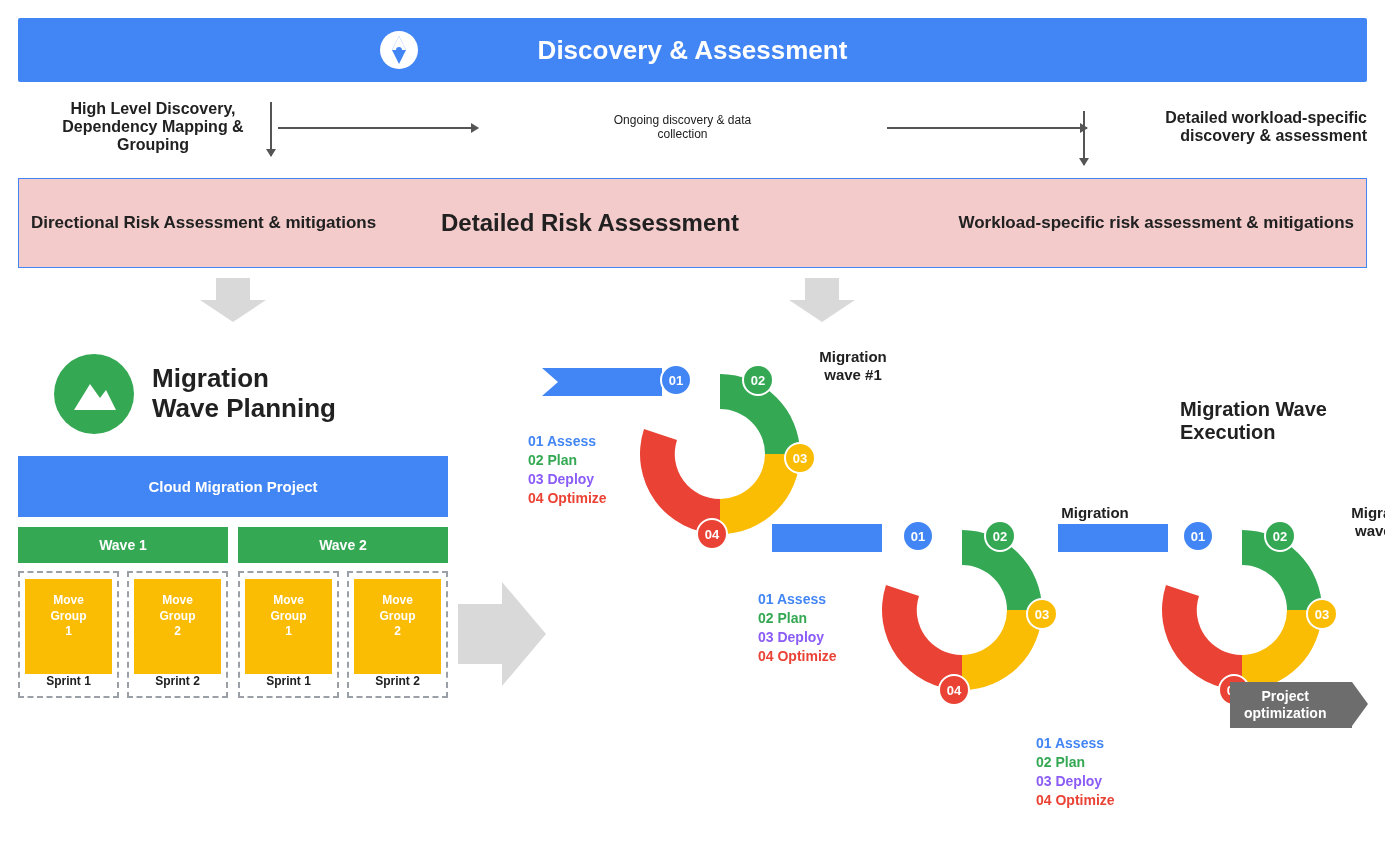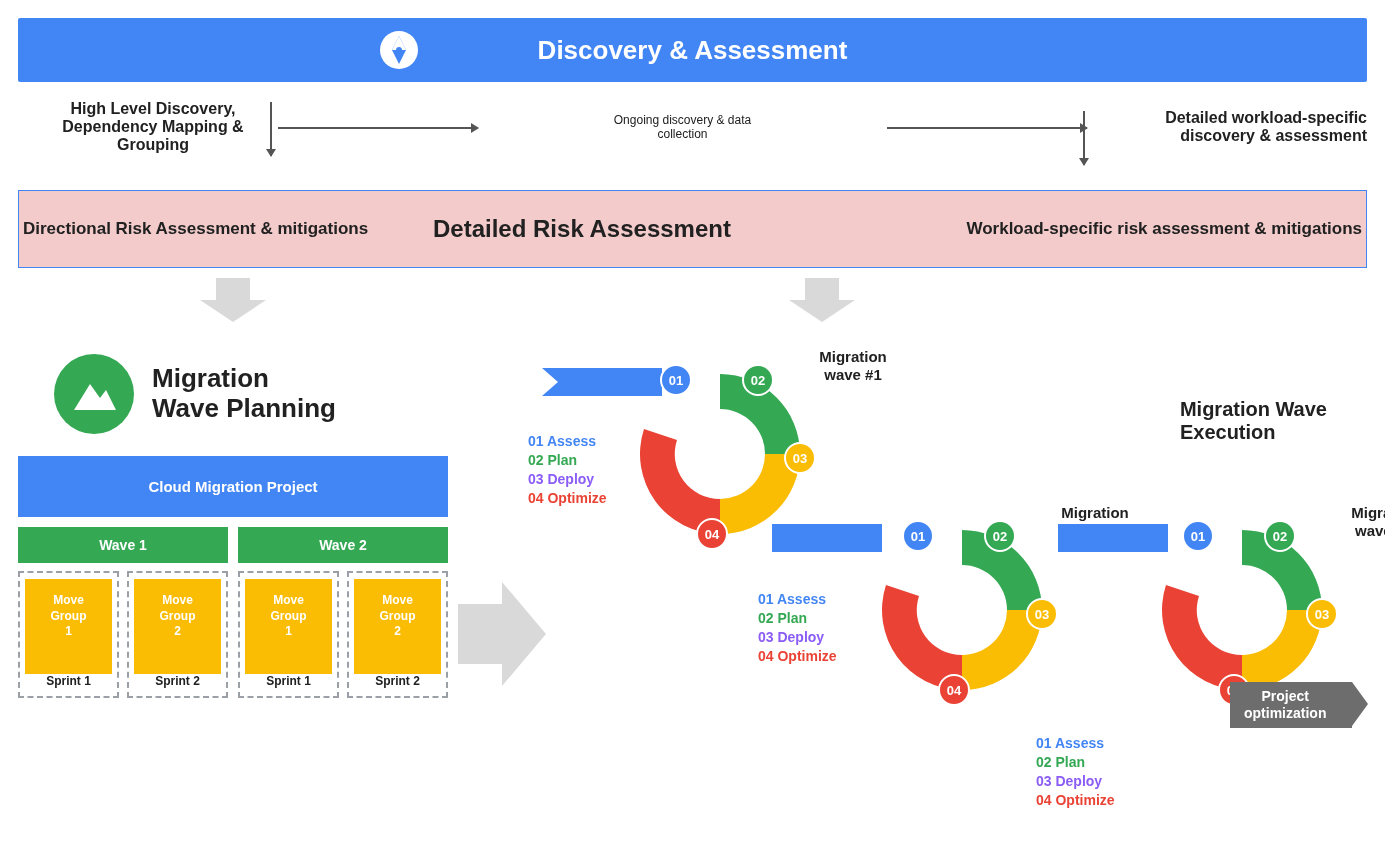--- a/index.html
+++ b/index.html
@@ -3,31 +3,31 @@
 <meta charset="utf-8">
 <style>
   * { box-sizing: border-box; margin: 0; padding: 0; }
   body { font-family: "Helvetica Neue", Arial, sans-serif; background: #fff; width: 1385px; padding: 18px 18px 30px; color: #212121; }
   
   
   .header-band { background: #4285f4; color: #fff; height: 64px; display: flex; align-items: center; justify-content: center; font-size: 26px; font-weight: 700; border-radius: 2px; position: relative; }
   .header-band svg { position: absolute; left: 360px; }
   
   
-  .sub-row { display: flex; align-items: center; padding: 18px 0 36px; }
+  .sub-row { display: flex; align-items: center; padding: 18px 0 24px; }
   .sub-left { width: 270px; text-align: center; font-size: 16px; font-weight: 600; position: relative; }
   .sub-mid { flex: 1; text-align: center; font-size: 12px; font-weight: 500; position: relative; }
   .sub-right { width: 290px; text-align: right; font-size: 16px; font-weight: 600; position: relative; }
   .down-arrow { position: absolute; width: 2px; height: 54px; background: #555; }
   .down-arrow::after { content: ""; position: absolute; bottom: -1px; left: -4px; border-left: 5px solid transparent; border-right: 5px solid transparent; border-top: 8px solid #555; }
   .h-arrow { height: 2px; background: #555; position: absolute; top: 50%; }
   .h-arrow.r::after { content: ""; position: absolute; right: -1px; top: -4px; border-top: 5px solid transparent; border-bottom: 5px solid transparent; border-left: 8px solid #555; }
   
   
-  .risk-band { background: #f3cbcb; border: 1px solid #4285f4; display: flex; align-items: center; height: 78px; padding: 0 4px; justify-content: center; }
+  .risk-band { background: #f3cbcb; border: 1px solid #4285f4; display: flex; align-items: center; height: 90px; padding: 0 12px; justify-content: center; }
   .risk-left { width: 410px; font-size: 17px; font-weight: 700; }
   .risk-mid { flex: 1; text-align: left; font-size: 24px; font-weight: 800; }
   .risk-right { font-size: 17px; font-weight: 700; text-align: right; }
   
   
   .gray-arrows { display: flex; justify-content: space-between; padding: 0 140px 0 170px; height: 56px; margin-top: 10px; }
   .gray-down { width: 90px; height: 44px; position: relative; }
   .gray-down .shaft { position: absolute; left: 28px; top: 0; width: 34px; height: 22px; background: #d9d9d9; }
   .gray-down .head { position: absolute; left: 12px; top: 22px; width: 0; height: 0; border-left: 33px solid transparent; border-right: 33px solid transparent; border-top: 22px solid #d9d9d9; }
   

